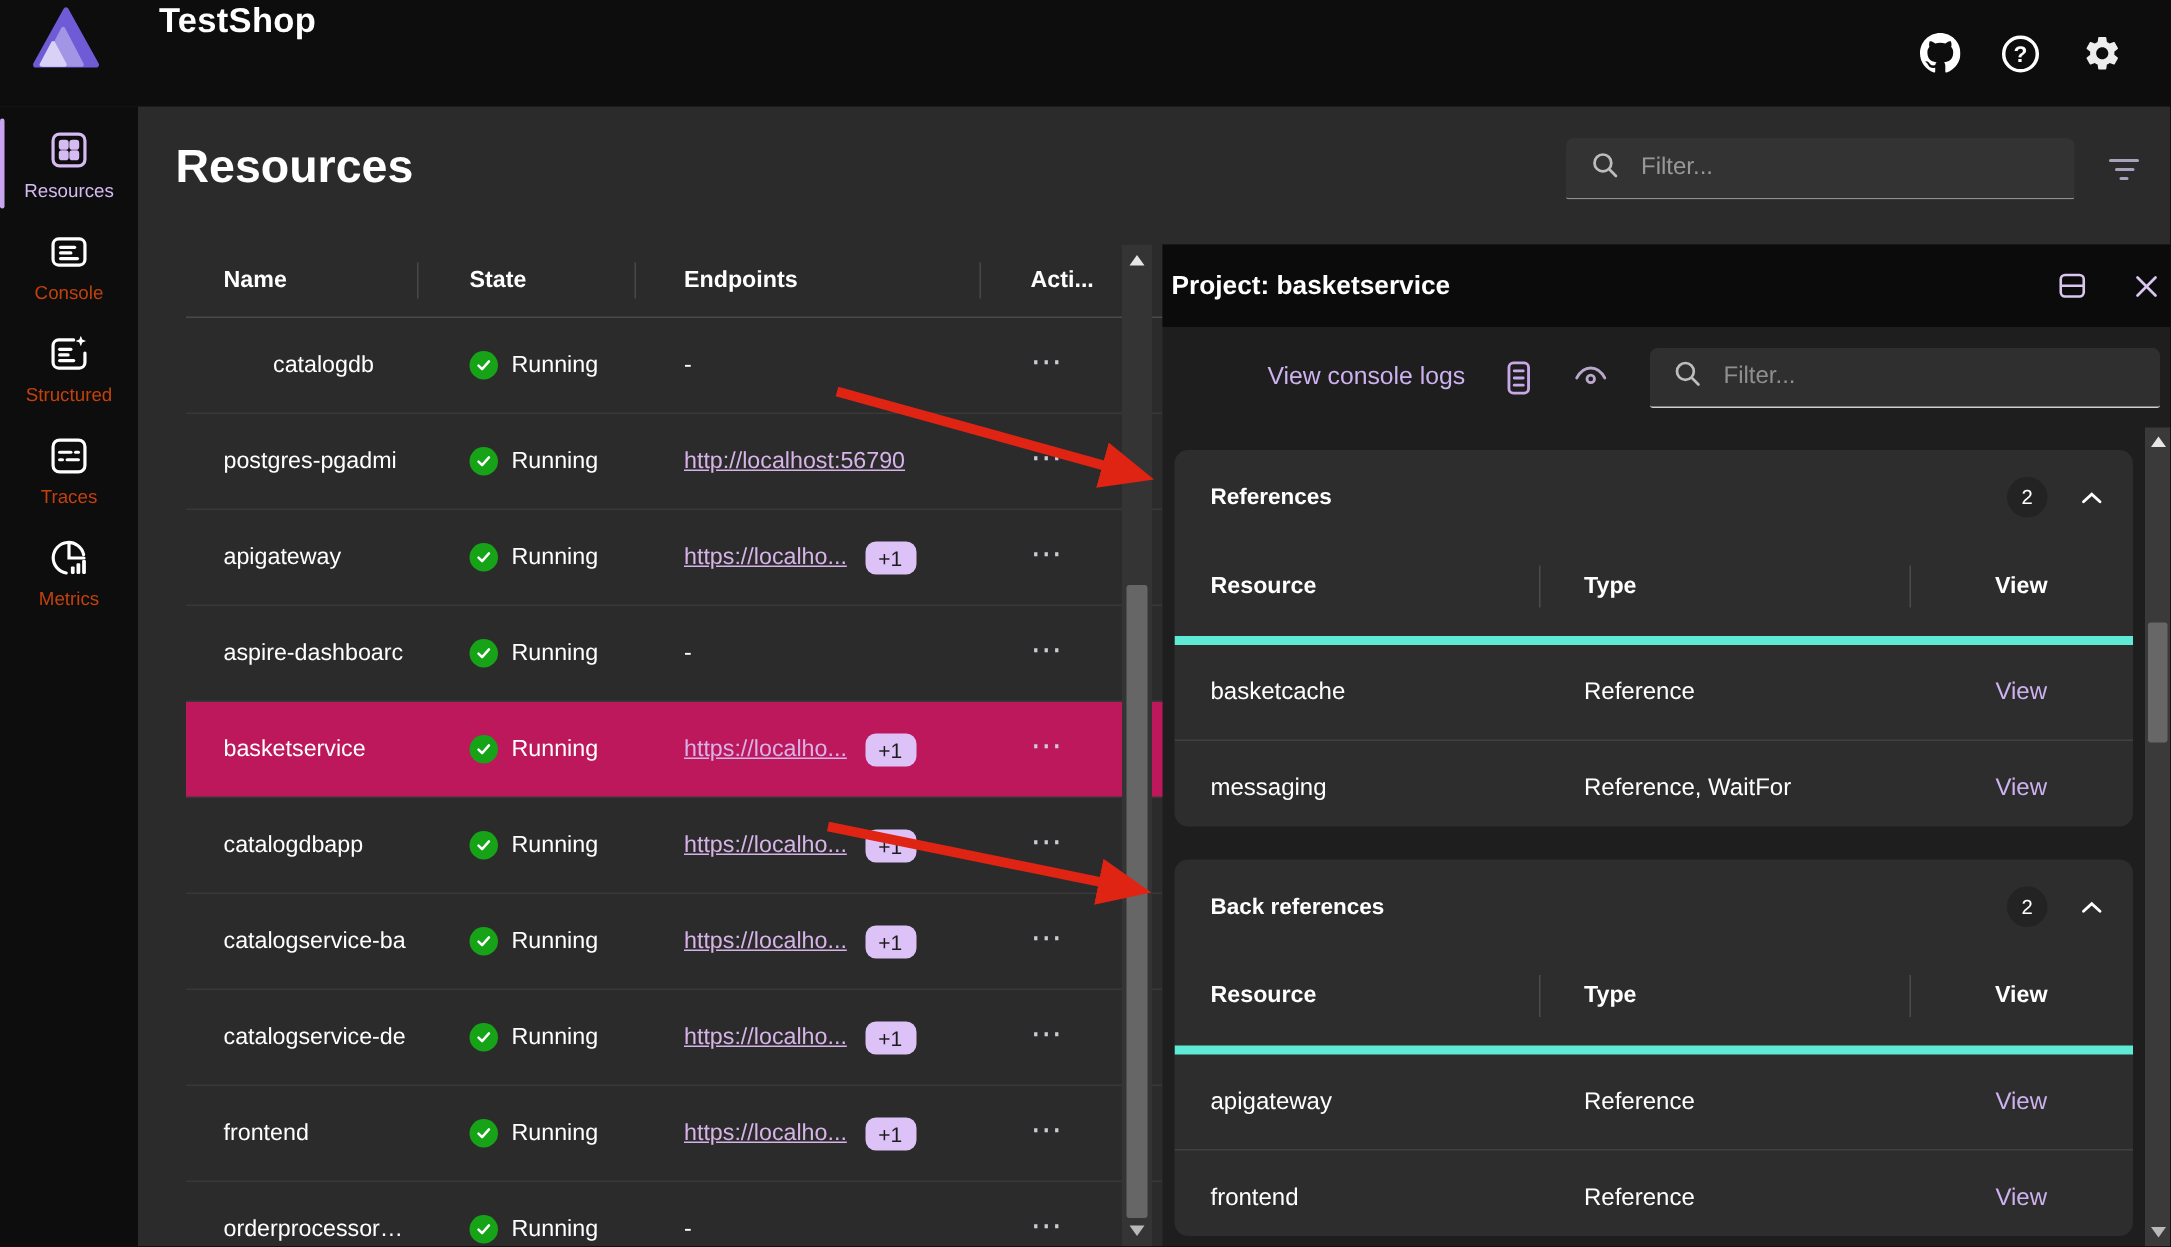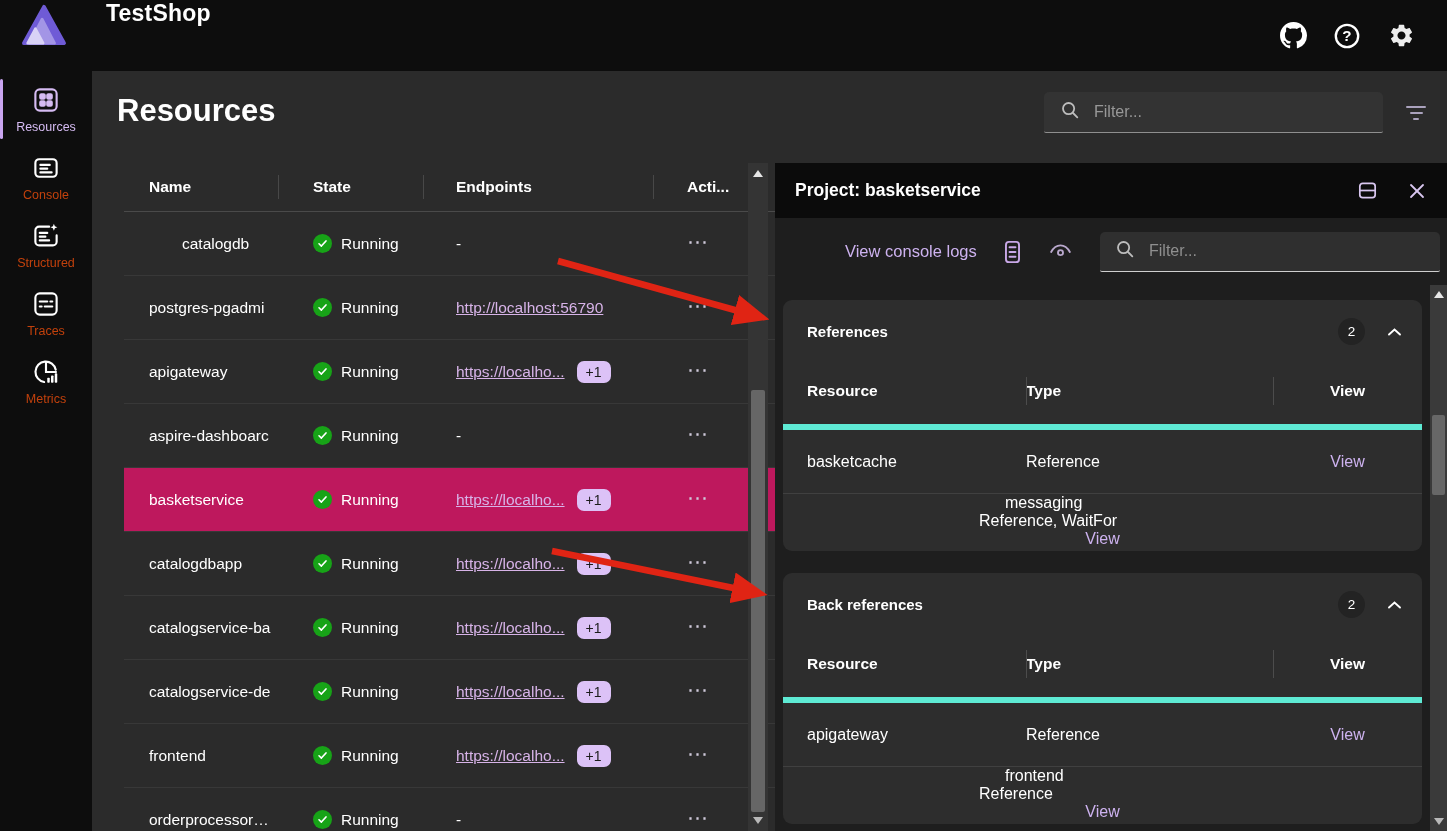--- a/index.html
+++ b/index.html
@@ -62,21 +62,21 @@
   
   .scroll-main{position:absolute;left:748px;top:163px;width:20px;bottom:0;background:#343434;}
   .scroll-main .thumb{position:absolute;left:3px;right:3px;top:227px;height:422px;background:#666;border-radius:2px;}
   .tri-up{width:0;height:0;border-left:5px solid transparent;border-right:5px solid transparent;
           border-bottom:7px solid #e6e6e6;position:absolute;left:5px;}
   .tri-down{width:0;height:0;border-left:5px solid transparent;border-right:5px solid transparent;
           border-top:7px solid #b9b9b9;position:absolute;left:5px;}
 
   
   .panel{position:absolute;left:775px;top:163px;right:0;bottom:0;background:#1e1e1e;z-index:3;}
-  .panel-hdr{height:55px;background:#0b0b0b;display:flex;align-items:center;padding:0 20px;box-sizing:border-box;}
+  .panel-hdr{height:55px;background:#0b0b0b;display:flex;align-items:center;padding:0 6px;box-sizing:border-box;}
   .panel-title{font-size:17.5px;font-weight:700;}
   .panel-hdr .hdr-icons{margin-left:auto;display:flex;align-items:center;gap:28px;}
   .panel-hdr .hdr-icons span{cursor:pointer;display:flex;}
   .panel-toolbar{height:67px;display:flex;align-items:center;}
   .console-link{margin-left:70px;color:#cdb2ef;font-size:16.5px;cursor:pointer;}
   .pt-icon{margin-left:26px;cursor:pointer;display:flex;}
   .panel-filter{margin-left:auto;margin-right:7px;width:340px;height:40px;background:#2f2f2f;
           border-radius:5px 5px 2px 2px;border-bottom:1px solid #cfcfcf;
           display:flex;align-items:center;box-sizing:border-box;}
   .panel-filter input{background:transparent;border:none;outline:none;color:#ddd;font-size:16px;
@@ -87,25 +87,25 @@
   .card{position:absolute;left:8px;width:639px;height:251px;background:#2d2d2d;border-radius:9px;overflow:hidden;}
   .card.refs{top:15px;} .card.backrefs{top:288px;}
   .sec-title{height:57px;display:flex;align-items:center;padding:6px 20px 0 24px;box-sizing:border-box;}
   .sec-title .t{font-size:15px;font-weight:700;text-align:right;}
   .count-badge{margin-left:auto;width:27px;height:27px;border-radius:50%;background:#232323;
           display:flex;align-items:center;justify-content:center;font-size:13.5px;}
   .chev{margin-left:22px;cursor:pointer;display:flex;}
   .sec-thead{height:67px;display:flex;align-items:center;font-weight:700;font-size:15.5px;
           border-bottom:6px solid #5eead4;position:relative;}
   .sc1{width:243px;padding-left:24px;box-sizing:border-box;}
-  .sc2{width:247px;box-sizing:border-box;}
+  .sc2{width:247px;padding-left:30px;box-sizing:border-box;}
   .sc3{width:149px;text-align:center;}
   .sec-thead .sep{position:absolute;top:20px;width:1px;height:28px;background:#4c4c4c;}
   .sec-row{height:63px;display:flex;align-items:center;font-size:16px;}
-  .sec-row + .sec-row{border-top:1px solid #404040;flex-direction:column;}
+  .sec-row + .sec-row{border-top:1px solid #404040;}
   .view-link{color:#cdb2ef;cursor:pointer;font-size:16px;}
 
   
   .scroll-panel{position:absolute;top:122px;right:0;width:17px;bottom:0;background:#3a3a3a;}
   .scroll-panel .thumb{position:absolute;left:2px;right:2px;top:130px;height:80px;background:#676767;border-radius:2px;}
   .scroll-panel .tri-up{left:3.5px;}
   .scroll-panel .tri-down{left:3.5px;}
 
   
   .arrows{position:absolute;left:0;top:0;z-index:60;pointer-events:none;}

